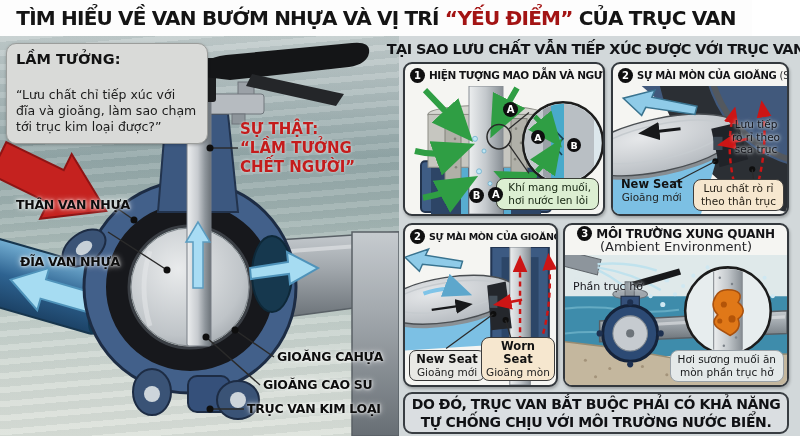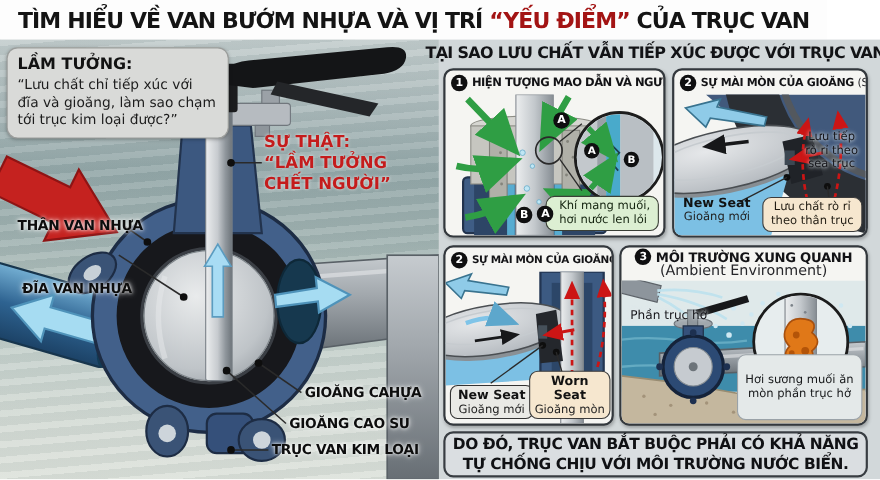--- a/index.html
+++ b/index.html
@@ -11,21 +11,21 @@
   .top-banner .t{font-size:20px;font-weight:bold;letter-spacing:-0.8px;color:#141414;white-space:nowrap;}
   .top-banner .hl{color:#a31414;}
   
   .left-scene{position:absolute;left:0;top:36px;width:399px;height:400px;overflow:hidden;
     background:linear-gradient(180deg,#c3cdcd 0%,#aebcbd 14%,#93a7a8 30%,#9fb1b0 44%,#b4c3bf 58%,#c7d2cd 72%,#d4dbd5 86%,#dde2db 100%);}
   .left-scene::before{content:"";position:absolute;inset:0;
     background:repeating-linear-gradient(175deg,rgba(255,255,255,.10) 0 6px,rgba(90,110,112,.08) 6px 14px);}
   .valve-svg{position:absolute;left:0;top:0;}
   .mis-box{position:absolute;left:6px;top:7px;width:182px;background:#d9dad8;border:1px solid #9b9d9b;
            border-radius:10px;padding:7px 9px 8px;box-shadow:0 1px 3px rgba(0,0,0,.25);}
-  .mis-title{font-size:14.5px;font-weight:bold;color:#121212;margin-bottom:2px;}
+  .mis-title{font-size:14.5px;font-weight:bold;color:#121212;margin-bottom:20px;}
   .mis-quote{font-size:12.5px;line-height:16px;color:#1c1c1c;}
   .truth{position:absolute;left:240px;top:84px;width:152px;color:#c41c1c;font-weight:bold;
          font-size:15px;line-height:19px;text-shadow:0 0 3px rgba(255,255,255,.8);}
   .pt-label{position:absolute;font-size:12.5px;font-weight:bold;color:#0d0d0d;white-space:nowrap;
             letter-spacing:-0.3px;text-shadow:0 0 3px rgba(255,255,255,.95),0 0 6px rgba(255,255,255,.8);}
   
   .right-sec{position:absolute;left:399px;top:36px;width:401px;height:400px;background:#d2d8da;}
   .right-header{position:absolute;left:0;top:0;width:401px;height:26px;display:flex;align-items:center;
                 justify-content:center;font-size:14.5px;font-weight:bold;letter-spacing:-0.6px;color:#121316;white-space:nowrap;}
   .panel{position:absolute;background:#f5f5f2;border:2px solid #33383d;border-radius:9px;overflow:hidden;
@@ -468,21 +468,21 @@
               </g>
           </g>
           <g fill="#cfe8f2">
               <circle cx="126" cy="20" r="2"></circle>
               <circle cx="140" cy="12" r="2"></circle>
               <circle cx="196" cy="22" r="2"></circle>
               <circle cx="204" cy="40" r="2"></circle>
             </g>
         </svg>
         <div class="plain-lbl abs" style="left:8px;top:26px;font-size:11px;">Phần trục hở</div>
-        <div class="abs" style="right:3px;bottom:3px;background:#e4e9e9;border:1.5px solid #9aa2a8;border-radius:8px;padding:16px 7px;font-size:10.5px;line-height:13px;color:#16181a;text-align:center;">
+        <div class="abs" style="right:3px;bottom:3px;background:#e4e9e9;border:1.5px solid #9aa2a8;border-radius:8px;padding:2px 7px;font-size:10.5px;line-height:13px;color:#16181a;text-align:center;">
           <div>Hơi sương muối ăn</div>
           <div>mòn phần trục hở</div>
         </div>
       </div>
     </div>
 
     <div class="conclusion">
       <div>DO ĐÓ, TRỤC VAN BẮT BUỘC PHẢI CÓ KHẢ NĂNG</div>
       <div>TỰ CHỐNG CHỊU VỚI MÔI TRƯỜNG NƯỚC BIỂN.</div>
     </div>

